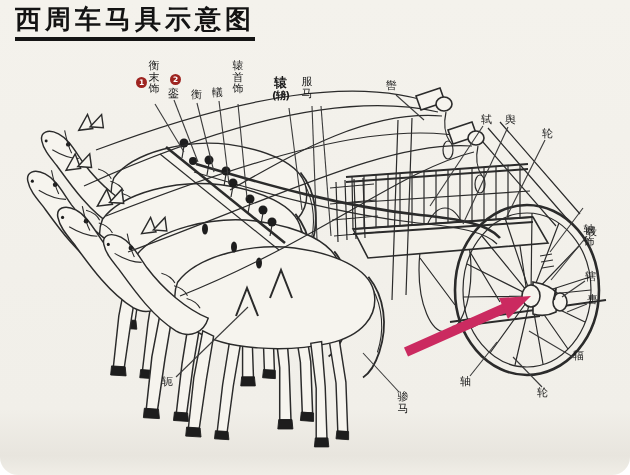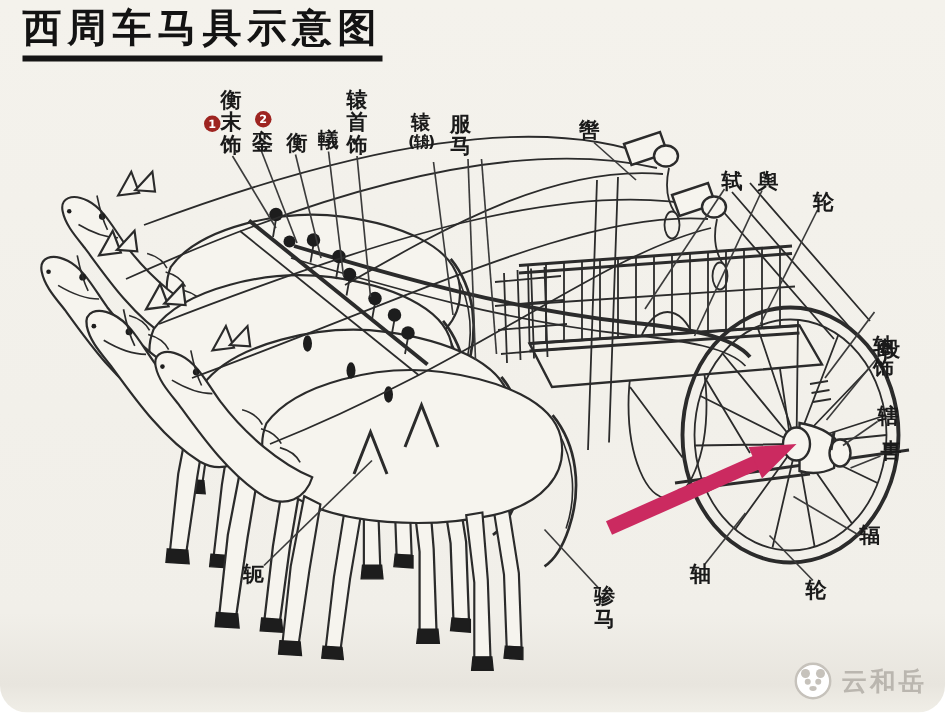--- a/index.html
+++ b/index.html
@@ -7,21 +7,21 @@
     position:relative;width:630px;height:475px;overflow:hidden;
     background:linear-gradient(180deg,#f4f2ec 0%,#f1efe9 86%,#e8e5de 96%,#f0eee7 100%);
     border-radius:0 0 18px 18px;
     font-family:"DejaVu Sans",sans-serif;
   }
   .title{
     position:absolute;left:15px;top:5px;
     font-size:26px;font-weight:800;letter-spacing:4px;color:#131313;
     border-bottom:4px solid #151515;padding-bottom:2px;line-height:1.15;
   }
-  .lbl{position:absolute;font-size:14px;font-weight:700;color:#1a1a1a;line-height:1.06;white-space:nowrap;}
+  .lbl{position:absolute;font-size:11px;font-weight:400;color:#1a1a1a;line-height:1.06;white-space:nowrap;}
   .lbl.v{width:14px;white-space:normal;word-break:break-all;text-align:center;}
   .stack{position:absolute;display:flex;flex-direction:column;align-items:center;line-height:1.05;
          font-size:13px;font-weight:700;color:#1a1a1a;}
   .stack .sub{font-size:10.5px;letter-spacing:-1px;}
   .badge{position:absolute;width:11px;height:11px;border-radius:50%;background:#9e2420;color:#fff;
          font-size:7.5px;line-height:11px;text-align:center;font-weight:700;}
   .wm{position:absolute;right:12px;bottom:8px;display:flex;align-items:center;gap:6px;
       color:#bab6af;font-size:17px;font-weight:700;letter-spacing:2px;}
   
   .pp{fill:#f6f4ee;stroke:#2b2b2b;stroke-width:1.6;}
@@ -187,25 +187,14 @@
   <div class="lbl" style="left:586px;top:226px;">毂</div>
   <div class="lbl" style="left:585px;top:271px;">辖</div>
   <div class="lbl" style="left:587px;top:294px;">軎</div>
   <div class="lbl" style="left:573px;top:350px;">辐</div>
   <div class="lbl" style="left:460px;top:376px;">轴</div>
   <div class="lbl" style="left:537px;top:387px;">轮</div>
   <div class="lbl" style="left:162px;top:376px;">轭</div>
   <div class="lbl v" style="left:396px;top:391px;text-align:center;">骖马</div>
 
   
-  <div class="wm">
-    <svg width="26" height="26" viewBox="0 0 26 26">
-      <circle cx="13" cy="13" r="11.5" fill="#ffffff" stroke="#c6c2bb" stroke-width="1.6"></circle>
-      <circle cx="8" cy="8" r="3" fill="#c6c2bb"></circle>
-      <circle cx="18" cy="8" r="3" fill="#c6c2bb"></circle>
-      <circle cx="9.5" cy="13.5" r="2" fill="#c6c2bb"></circle>
-      <circle cx="16.5" cy="13.5" r="2" fill="#c6c2bb"></circle>
-      <ellipse cx="13" cy="18" rx="2.4" ry="1.6" fill="#c6c2bb"></ellipse>
-    </svg>
-    <span>云和岳</span>
-  </div>
 
 </div>
 
 </body></html>

